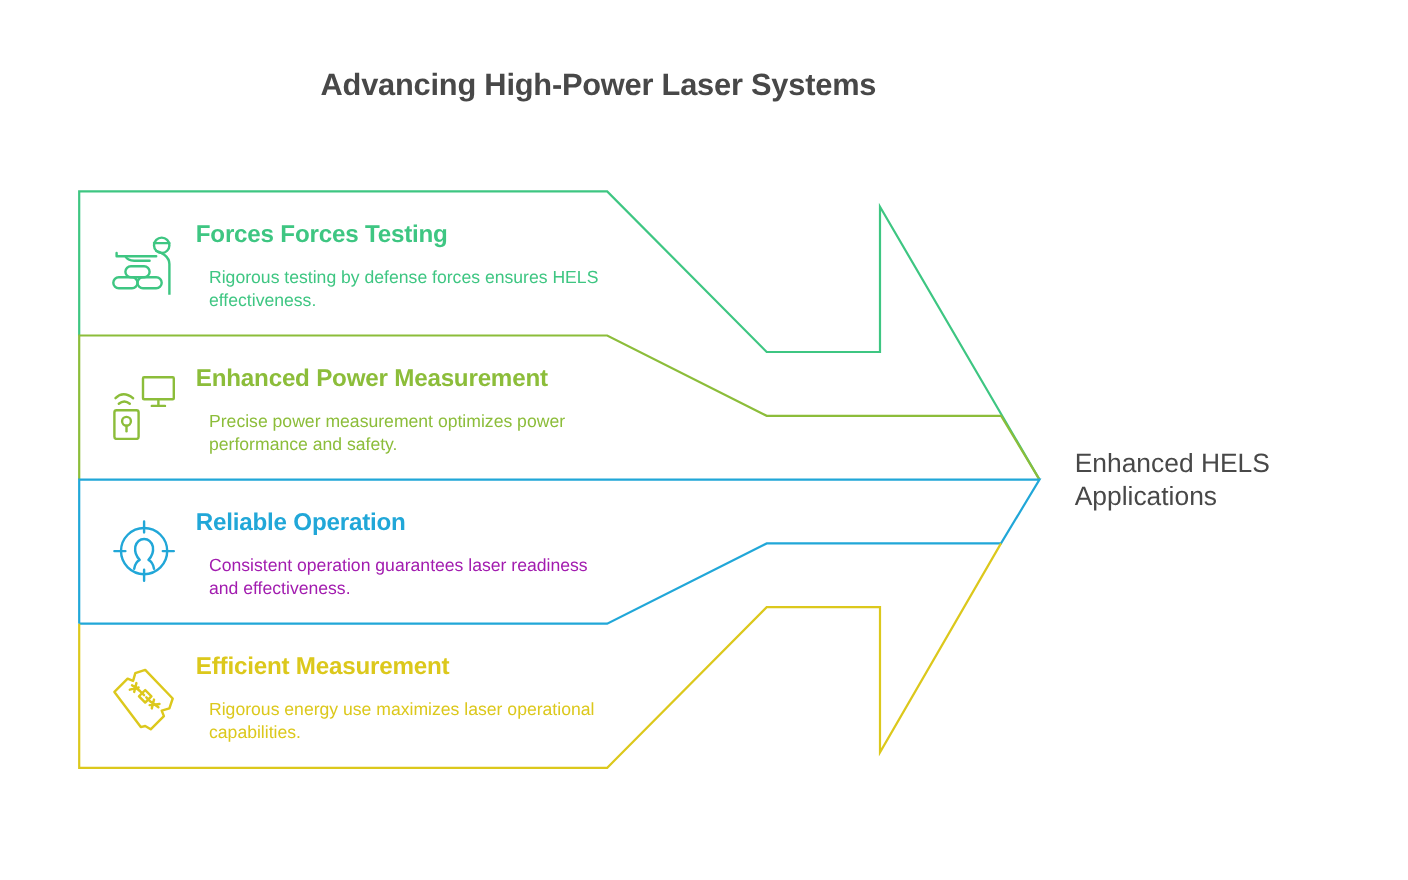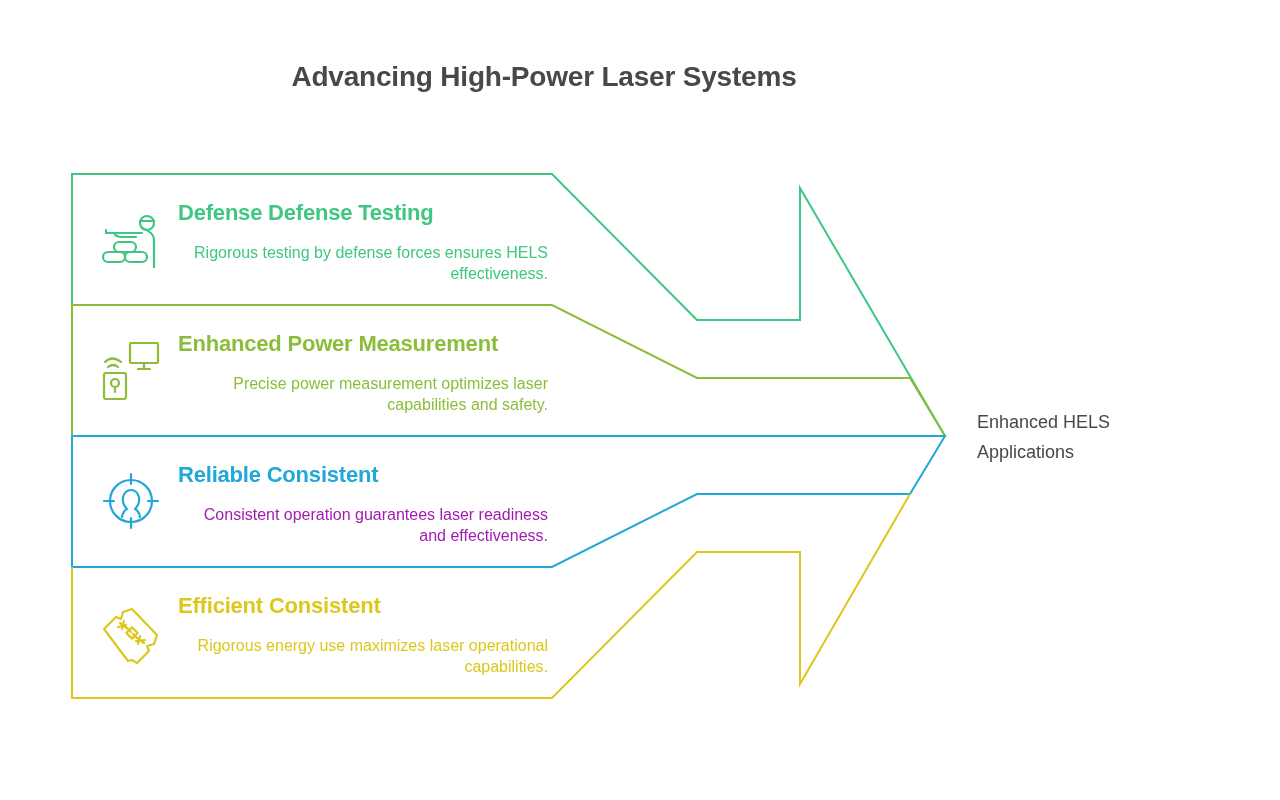--- a/index.html
+++ b/index.html
@@ -2,23 +2,23 @@
 <html><head>
 <meta charset="utf-8">
 <style>
   html, body { margin: 0; padding: 0; background: #ffffff; }
   body { width: 1280px; height: 800px; position: relative; overflow: hidden;
          font-family: "Liberation Sans", sans-serif; }
   .title { position: absolute; left: 0; width: 1088px; top: 61px; text-align: center;
            font-size: 28px; font-weight: bold; color: #484848; letter-spacing: -0.2px; }
   svg.shapes { position: absolute; left: 0; top: 0; }
   .sec-title { position: absolute; left: 178px; font-size: 22px; font-weight: bold; white-space: nowrap; letter-spacing: -0.2px; }
-  .sec-desc { position: absolute; left: 178px; width: 370px; font-size: 16px; line-height: 21px; text-align: right; }
+  .sec-desc { position: absolute; left: 190px; width: 370px; font-size: 16px; line-height: 21px; }
   .icon { position: absolute; left: 100px; width: 62px; height: 62px; }
-  .result { position: absolute; left: 977px; top: 407px; font-size: 18px; line-height: 30px; color: #484848; width: 200px; }
+  .result { position: absolute; left: 977px; top: 407px; font-size: 24px; line-height: 30px; color: #484848; width: 200px; }
 </style>
 </head>
 <body>
 
 <div class="title">Advancing High-Power Laser Systems</div>
 
 <svg class="shapes" width="1280" height="800">
   <polyline points="72,305 72,174 552,174 697,320 800,320 800,188 945,436" fill="none" stroke="#3ec682" stroke-width="2" stroke-linejoin="miter"></polyline>
   <polyline points="72,436 72,305 552,305 697,378 910,378 945,436" fill="none" stroke="#8cbd3a" stroke-width="2"></polyline>
   <polyline points="72,567 72,436 945,436 910,494 697,494 552,567 72,567" fill="none" stroke="#21a7d8" stroke-width="2"></polyline>
@@ -29,53 +29,53 @@
   <svg class="icon" style="top:206px" viewBox="0 0 62 62" fill="none" stroke="#3ec682" stroke-width="2.2" stroke-linecap="round" stroke-linejoin="round">
     <circle cx="47" cy="17" r="7"></circle>
     <path d="M40 15 H54"></path>
     <path d="M6 24 V27 H42"></path>
     <path d="M14 27 Q16 31 22 31 H36"></path>
     <path d="M42 22 Q54 26 54 34 V62"></path>
     <rect x="14" y="36" width="22" height="10" rx="5"></rect>
     <rect x="3" y="46" width="22" height="10" rx="5"></rect>
     <rect x="25" y="46" width="22" height="10" rx="5"></rect>
   </svg>
-  <div class="sec-title" style="top:200px;color:#3ec682">Defense Defense Testing</div>
+  <div class="sec-title" style="top:200px;color:#3ec682">Forces Forces Testing</div>
   <div class="sec-desc" style="top:242px;color:#3ec682">Rigorous testing by defense forces ensures HELS effectiveness.</div>
 </div>
 
 <div>
   <svg class="icon" style="top:338px" viewBox="0 0 62 62" fill="none" stroke="#8cbd3a" stroke-width="2.2" stroke-linecap="round" stroke-linejoin="round">
     <rect x="30" y="5" width="28" height="20" rx="1"></rect>
     <path d="M44 25 V30 M38 31 H50"></path>
     <path d="M5 24 Q12 17 21 24"></path>
     <path d="M8 29 Q13 25 18 29"></path>
     <rect x="4" y="35" width="22" height="26" rx="2"></rect>
     <circle cx="15" cy="45" r="4"></circle>
     <path d="M15 49 V54"></path>
   </svg>
   <div class="sec-title" style="top:331px;color:#8cbd3a">Enhanced Power Measurement</div>
-  <div class="sec-desc" style="top:373px;color:#8cbd3a">Precise power measurement optimizes laser capabilities and safety.</div>
+  <div class="sec-desc" style="top:373px;color:#8cbd3a">Precise power measurement optimizes power performance and safety.</div>
 </div>
 
 <div>
   <svg class="icon" style="top:469px" viewBox="0 0 62 62" fill="none" stroke="#21a7d8" stroke-width="2.2" stroke-linecap="round" stroke-linejoin="round">
     <circle cx="31" cy="32" r="21"></circle>
     <path d="M31 5 V15 M31 49 V59 M4 32 H14 M48 32 H58"></path>
     <path d="M22 48 Q23 42 27 40 Q22 35 23 28 Q25 21 31 21 Q37 21 39 28 Q40 35 35 40 Q39 42 40 48"></path>
   </svg>
-  <div class="sec-title" style="top:462px;color:#21a7d8">Reliable Consistent</div>
+  <div class="sec-title" style="top:462px;color:#21a7d8">Reliable Operation</div>
   <div class="sec-desc" style="top:504px;color:#a21caf">Consistent operation guarantees laser readiness and effectiveness.</div>
 </div>
 
 <div>
   <svg class="icon" style="top:603px" viewBox="0 0 62 62" fill="none" stroke="#dcc81c" stroke-width="2.2" stroke-linecap="round" stroke-linejoin="round">
     <path d="M4 26 L16 14 L21 16 L23 9 L32 6 L57 32 L54 41 L47 43 L49 48 L37 60 L32 57 L28 58 Z"></path>
     <path d="M20 20 L27 25 M24 18 L22 26 M18 24 L26 22"></path>
     <path d="M27 25 L31 29"></path>
     <rect x="28" y="26" width="8" height="8" transform="rotate(45 32 30)"></rect>
     <path d="M33 31 L37 35 M37 35 L44 40 M40 33 L38 41 M36 38 L45 37"></path>
   </svg>
-  <div class="sec-title" style="top:593px;color:#dcc81c">Efficient Consistent</div>
+  <div class="sec-title" style="top:593px;color:#dcc81c">Efficient Measurement</div>
   <div class="sec-desc" style="top:635px;color:#dcc81c">Rigorous energy use maximizes laser operational capabilities.</div>
 </div>
 
 <div class="result">Enhanced HELS Applications</div>
 
 </body></html>

